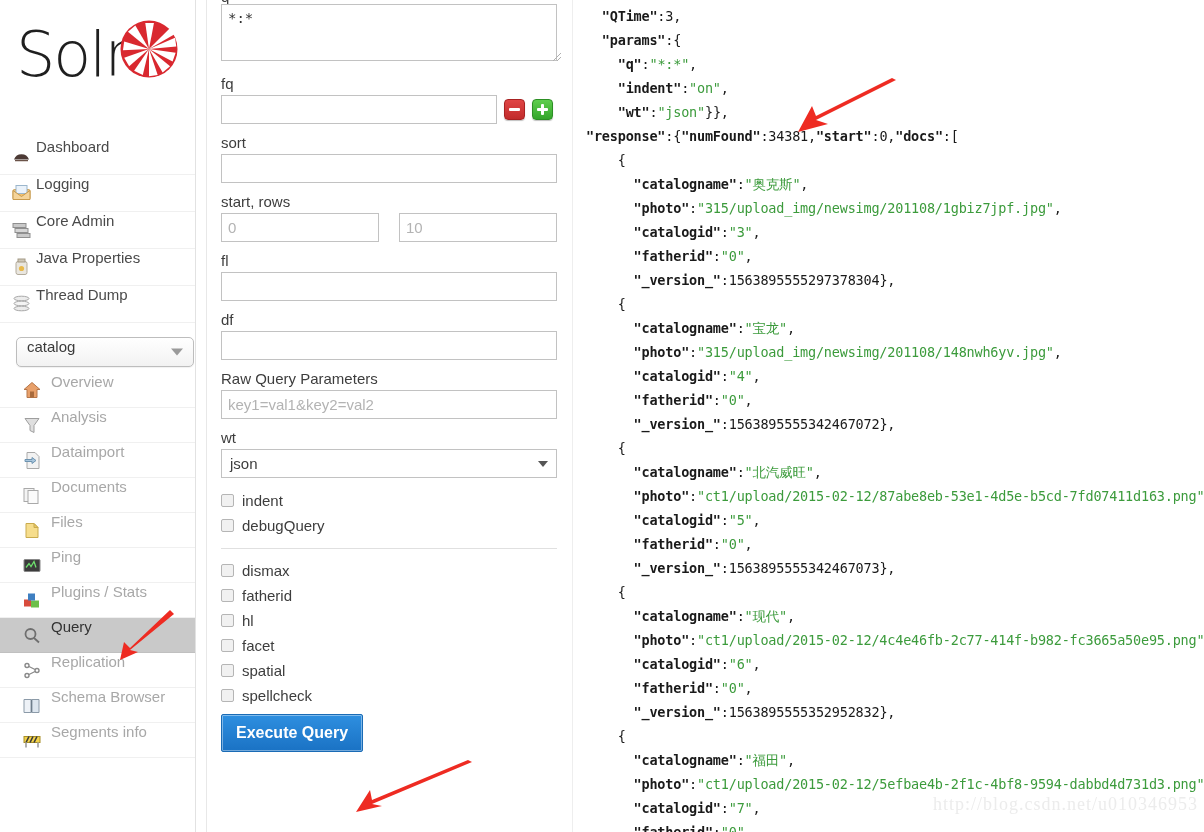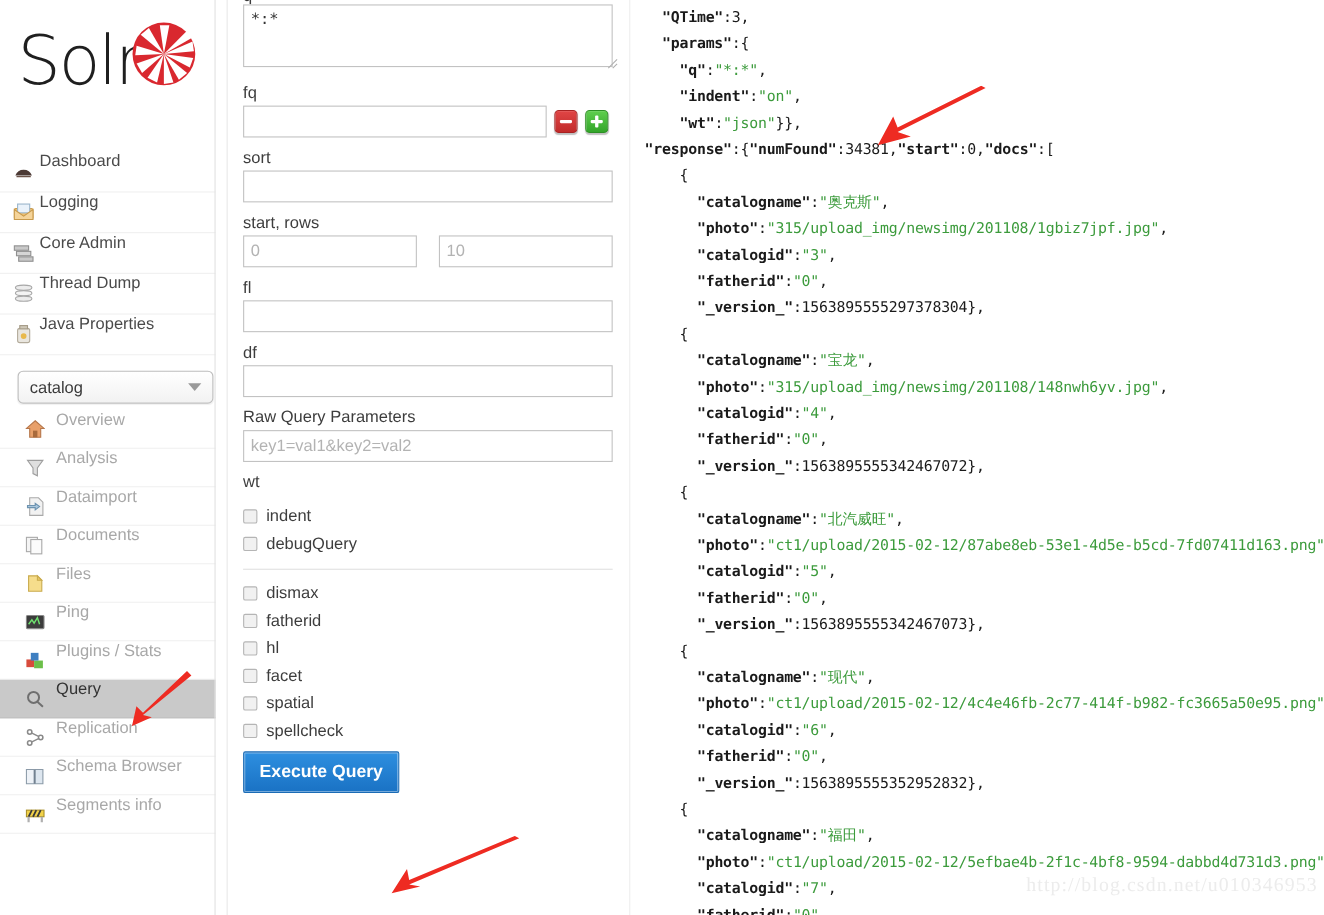--- a/index.html
+++ b/index.html
@@ -44,21 +44,21 @@
     position: absolute; left: 12px; top: 50%;
     transform: translateY(-50%);
     width: 19px; height: 19px;
     display: flex; align-items: center; justify-content: center;
   }
   .core-select-wrap { padding: 14px 12px 6px 16px; }
   .core-select {
     width: 178px; height: 30px;
     border: 1px solid #bdbdbd; border-radius: 5px;
     background: linear-gradient(#ffffff, #f2f2f2);
-    display: flex; align-items: center;
+    display: flex; align-items: flex-start;
     padding: 0 10px; font-size: 15px; color: #3a3a3a;
     position: relative;
     box-shadow: 0 1px 1px rgba(0,0,0,.06);
   }
   .core-select .caret {
     position: absolute; right: 10px; top: 50%;
     transform: translateY(-50%);
     width: 0; height: 0;
     border-left: 6px solid transparent;
     border-right: 6px solid transparent;
@@ -256,36 +256,36 @@
             <rect x="1" y="3" width="13" height="4" fill="#c9c9c9" stroke="#8f8f8f"></rect>
             <rect x="3" y="8" width="13" height="4" fill="#d6d6d6" stroke="#8f8f8f"></rect>
             <rect x="5" y="13" width="13" height="4" fill="#c9c9c9" stroke="#8f8f8f"></rect>
           </svg>
         </span>
         <span>Core Admin</span>
       </div>
       <div class="nav-item">
         <span class="nav-ico">
           <svg width="19" height="19" viewBox="0 0 19 19">
+            <rect x="4" y="4" width="11" height="13" rx="2" fill="#e9e6df" stroke="#b3ab9b"></rect>
+            <rect x="6" y="1.5" width="7" height="3" fill="#cfc8b8" stroke="#a49a86"></rect>
+            <circle cx="9.5" cy="11" r="2.6" fill="#e8b94c"></circle>
+          </svg>
+        </span>
+        <span>Java Properties</span>
+      </div>
+      <div class="nav-item">
+        <span class="nav-ico">
+          <svg width="19" height="19" viewBox="0 0 19 19">
             <ellipse cx="9.5" cy="4" rx="7.5" ry="2.3" fill="#ececec" stroke="#a8a8a8"></ellipse>
             <ellipse cx="9.5" cy="9" rx="7.5" ry="2.3" fill="#f4f4f4" stroke="#a8a8a8"></ellipse>
             <ellipse cx="9.5" cy="14" rx="7.5" ry="2.3" fill="#ececec" stroke="#a8a8a8"></ellipse>
           </svg>
         </span>
         <span>Thread Dump</span>
-      </div>
-      <div class="nav-item">
-        <span class="nav-ico">
-          <svg width="19" height="19" viewBox="0 0 19 19">
-            <rect x="4" y="4" width="11" height="13" rx="2" fill="#e9e6df" stroke="#b3ab9b"></rect>
-            <rect x="6" y="1.5" width="7" height="3" fill="#cfc8b8" stroke="#a49a86"></rect>
-            <circle cx="9.5" cy="11" r="2.6" fill="#e8b94c"></circle>
-          </svg>
-        </span>
-        <span>Java Properties</span>
       </div>
     </div>
 
     <div class="core-select-wrap">
       <div class="core-select">
         <span>catalog</span>
         <span class="caret"></span>
       </div>
     </div>
 
@@ -459,20 +459,26 @@
       <input class="txt-input" value="" style="">
     </div>
 
     <div class="fld">
       <div class="fld-label">Raw Query Parameters</div>
       <input class="txt-input" placeholder="key1=val1&amp;key2=val2" style="">
     </div>
 
     <div class="fld">
       <div class="fld-label">wt</div>
+      <div class="sel-wrap">
+        <div class="sel-box">
+          <span>json</span>
+        </div>
+        <span class="sel-caret"></span>
+      </div>
     </div>
 
     <div>
       <div class="cb-row">
         <span class="cb"></span>
         <span>indent</span>
       </div>
       <div class="cb-row">
         <span class="cb"></span>
         <span>debugQuery</span>

